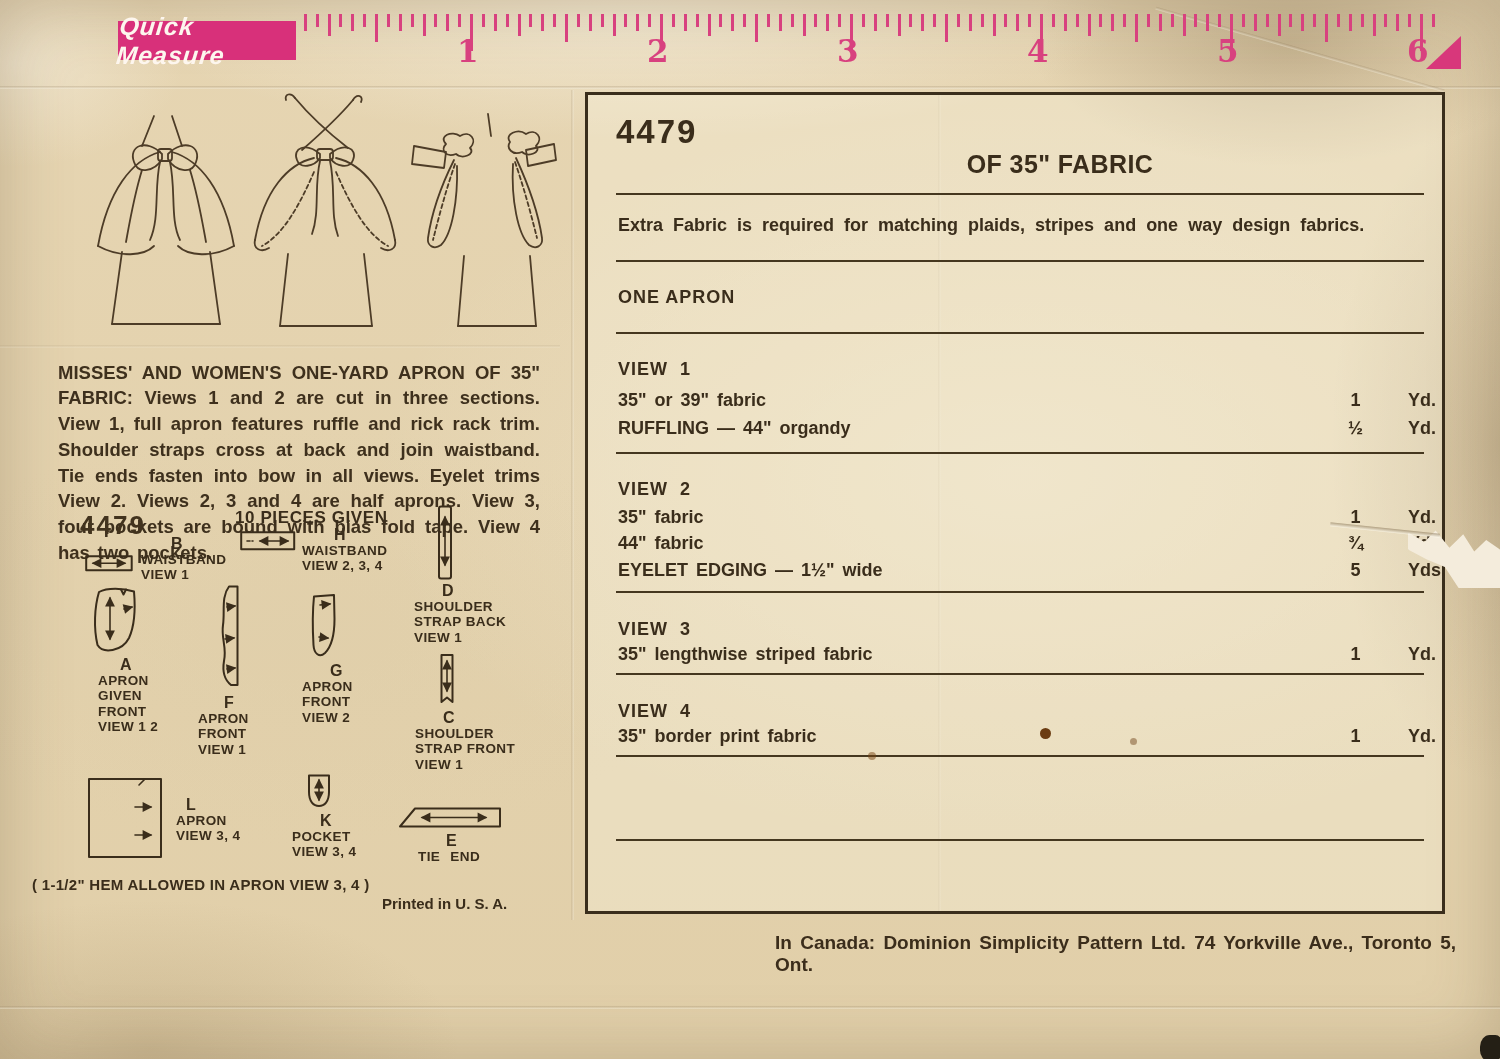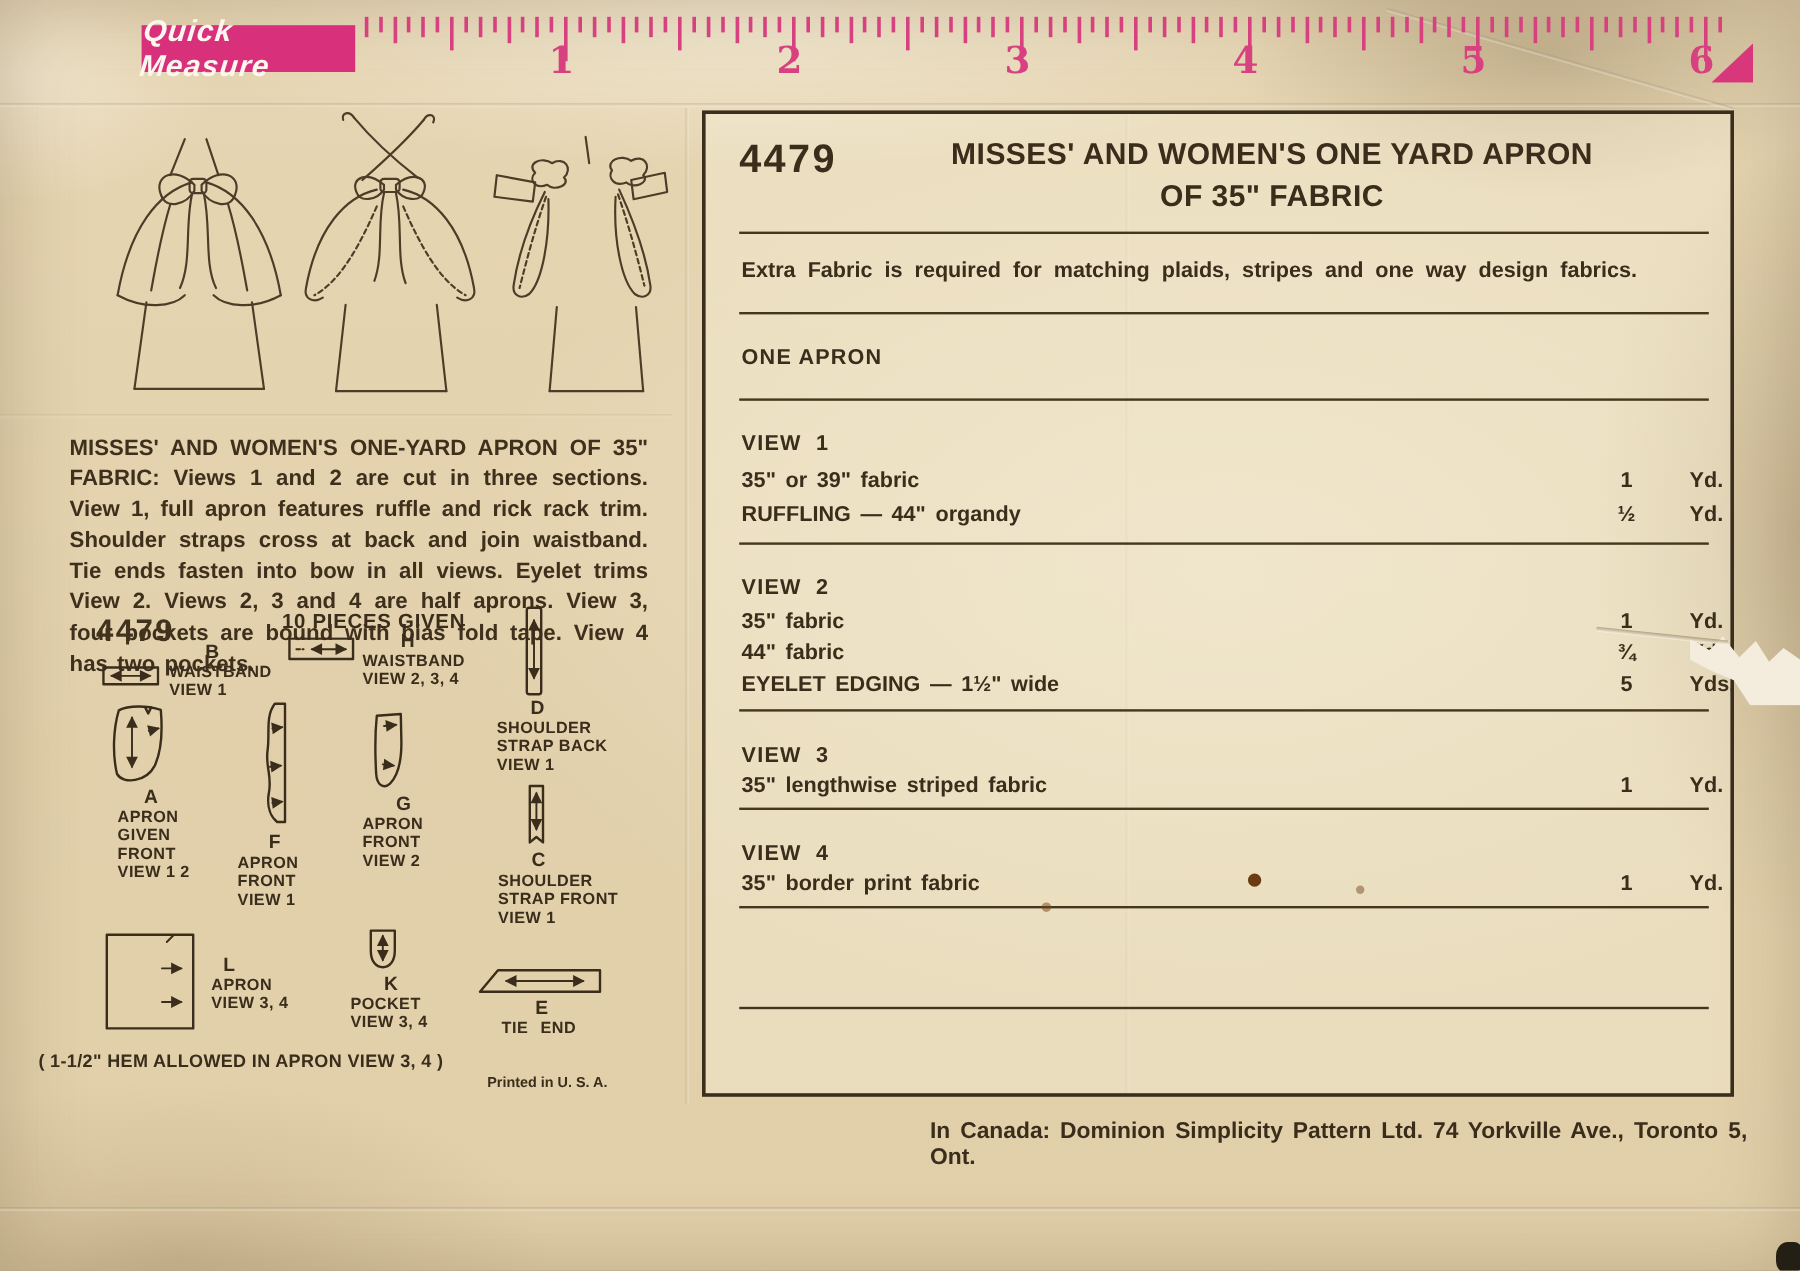--- a/index.html
+++ b/index.html
@@ -41,21 +41,21 @@
   .pieces{position:absolute;left:30px;top:505px;width:545px;height:415px;}
   .pieces svg.pc{position:absolute;}
   .pc path,.pc rect,.pc line{fill:none;stroke:#3a2d1b;stroke-width:2;stroke-linecap:round;stroke-linejoin:round;}
   .pc line{stroke-width:1.6;}
   .pnum{position:absolute;left:50px;top:5px;font-size:26px;font-weight:700;letter-spacing:2px;color:#42331e;}
   .pgiven{position:absolute;left:205px;top:3px;font-size:17px;font-weight:700;letter-spacing:.6px;}
   .plabel{position:absolute;font-weight:700;font-size:13.5px;line-height:15.5px;letter-spacing:.4px;color:#3a2d1b;}
   .plabel .pl{display:block;}
   .plabel .letter{display:block;font-size:16px;}
   .hemnote{position:absolute;left:2px;top:371px;font-size:15px;font-weight:700;letter-spacing:.3px;}
-  .printedin{position:absolute;left:352px;top:390px;font-size:12px;font-weight:700;margin-left:24px;}
+  .printedin{position:absolute;left:352px;top:390px;font-size:15px;font-weight:700;}
 
   
   .reqbox{position:absolute;left:585px;top:92px;width:860px;height:822px;border:3px solid #3a2e1c;
     background:rgba(248,241,221,.38);box-sizing:border-box;}
   .reqbox .rnum{position:absolute;left:28px;top:18px;font-size:33px;font-weight:700;letter-spacing:2px;}
   .rtitle{position:absolute;left:120px;right:30px;text-align:center;font-size:25px;font-weight:700;letter-spacing:.4px;}
   .rule{position:absolute;left:28px;right:18px;border-top:2px solid #45371f;}
   .rnote{position:absolute;left:30px;right:30px;font-size:18px;font-weight:700;word-spacing:5px;}
   .rsize{position:absolute;left:30px;font-size:18px;font-weight:700;letter-spacing:1px;}
   .view-label{position:absolute;left:30px;font-size:18px;font-weight:700;letter-spacing:1px;word-spacing:6px;}
@@ -383,21 +383,20 @@
       <span class="letter" style="padding-left:28px">E</span>
       <span class="pl" style="word-spacing:6px">TIE END</span>
     </div>
 
     <div class="hemnote">( 1-1/2" HEM ALLOWED IN APRON VIEW 3, 4 )</div>
     <div class="printedin">Printed in U. S. A.</div>
   </div>
 
   <div class="reqbox">
     <div class="rnum">4479</div>
-    <div class="rtitle" style="top:20px">MISSES' AND WOMEN'S ONE YARD APRON</div>
     <div class="rtitle" style="top:55px">OF 35" FABRIC</div>
 
     <div class="rule" style="top:98px"></div>
     <div class="rnote" style="top:120px">Extra Fabric is required for matching plaids, stripes and one way design fabrics.</div>
     <div class="rule" style="top:165px"></div>
 
     <div class="rsize" style="top:192px">ONE APRON</div>
     <div class="rule" style="top:237px"></div>
 
     <div class="view-label" style="top:264px">VIEW 1</div>

